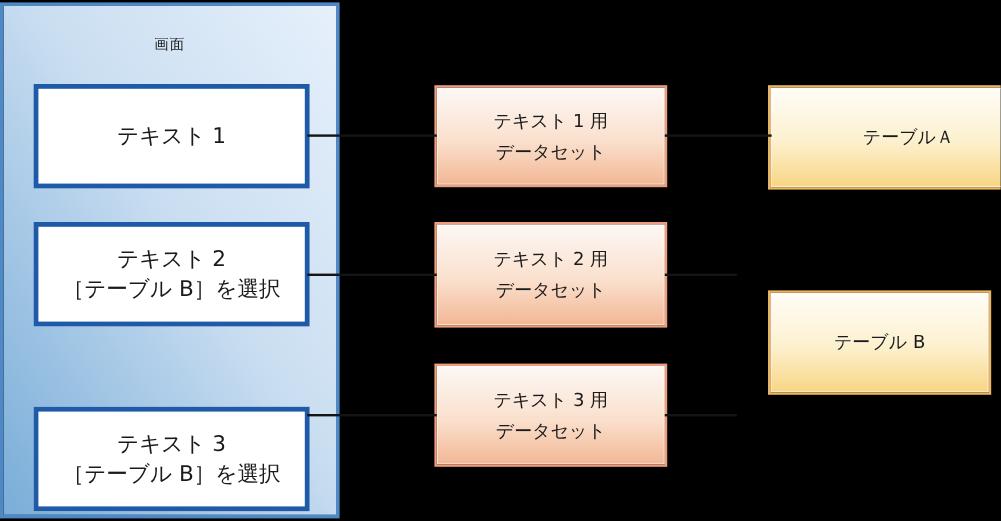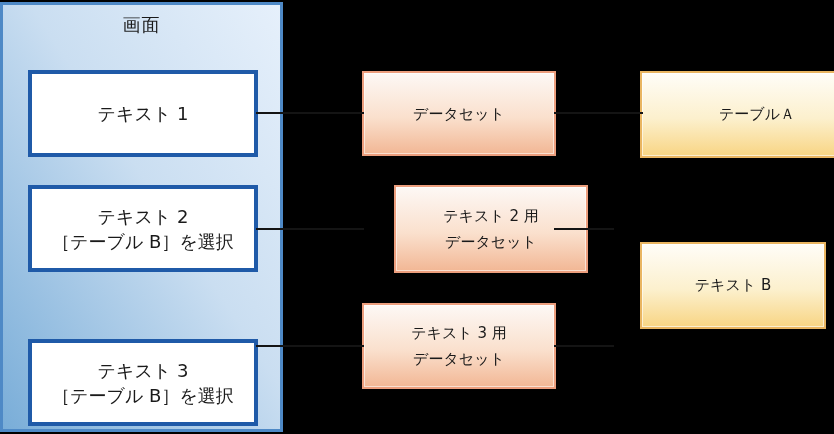--- a/index.html
+++ b/index.html
@@ -16,22 +16,22 @@
   
   .panel {
     position: absolute;
     left: 0; top: 2px;
     width: 277px; height: 424px;
     border: 3px solid #4e89c6;
     background: linear-gradient(to bottom left, #e6f0fb 0%, #cadef1 45%, #79add8 100%);
   }
   .panel-title {
     text-align: center;
-    padding-top: 8px;
-    font-size: 18px;
+    padding-top: 24px;
+    font-size: 12px;
     letter-spacing: 1px;
   }
 
   
   .tbox {
     position: absolute;
     left: 28px;
     width: 222px; height: 79px;
     border: 4px solid #1f5aa8;
     background: #ffffff;
@@ -53,21 +53,21 @@
     border: 2px solid #ec9e7d;
     background: linear-gradient(180deg, #fdf8f5 0%, #fae0cd 55%, #f2b795 100%);
     box-shadow: inset 0 0 0 1px rgba(255,255,255,0.55);
     display: flex; flex-direction: column;
     justify-content: center; align-items: center;
     font-size: 15px; line-height: 26px;
     text-align: center;
     z-index: 2;
   }
   .dbox-1 { top: 71px;  height: 81px; }
-  .dbox-2 { top: 185px; height: 84px; margin-left: 32px; }
+  .dbox-2 { top: 185px; height: 84px; }
   .dbox-3 { top: 303px; height: 82px; }
 
   
   .ybox {
     position: absolute;
     left: 640px;
     width: 182px; height: 83px;
     border: 2px solid #e9b561;
     background: linear-gradient(180deg, #fffdf8 0%, #fcf0cd 55%, #f8d584 100%);
     box-shadow: inset 0 0 0 1px rgba(255,255,255,0.6);
@@ -109,36 +109,37 @@
   <div class="tbox tbox-2">
     <div>テキスト 2</div>
     <div>［テーブル B］を選択</div>
   </div>
   <div class="tbox tbox-3">
     <div>テキスト 3</div>
     <div>［テーブル B］を選択</div>
   </div>
 
   <div class="dbox dbox-1">
+    <div>テキスト 1 用</div>
     <div>データセット</div>
   </div>
   <div class="dbox dbox-2">
     <div>テキスト 2 用</div>
     <div>データセット</div>
   </div>
   <div class="dbox dbox-3">
     <div>テキスト 3 用</div>
     <div>データセット</div>
   </div>
 
   <div class="ybox ybox-a">
     <div>テーブルＡ</div>
   </div>
   <div class="ybox ybox-b">
-    <div>テキスト B</div>
+    <div>テーブル B</div>
   </div>
 
   <div class="line c1"></div>
   <div class="line c2"></div>
   <div class="line c3"></div>
   <div class="line c4"></div>
   <div class="line c5"></div>
   <div class="line c6"></div>
 
 </div>

